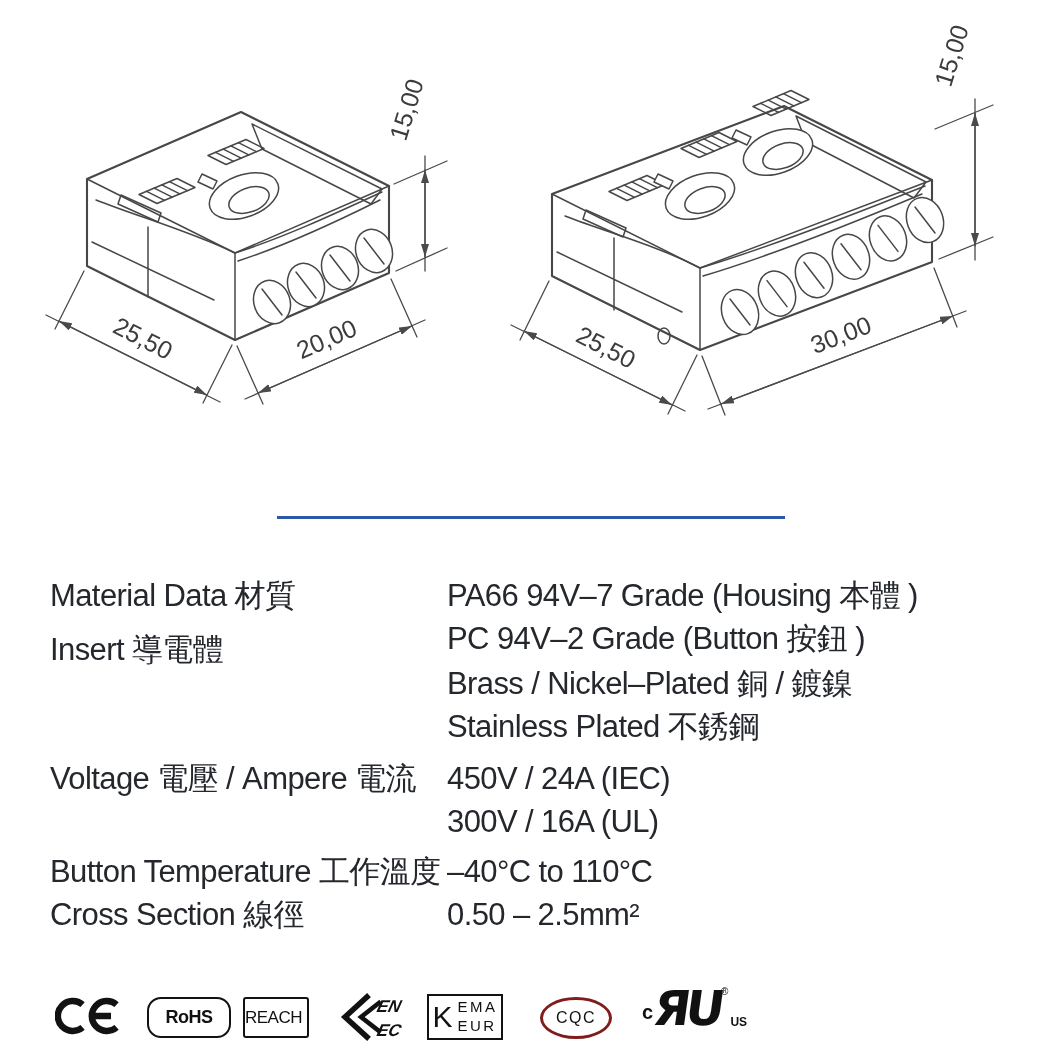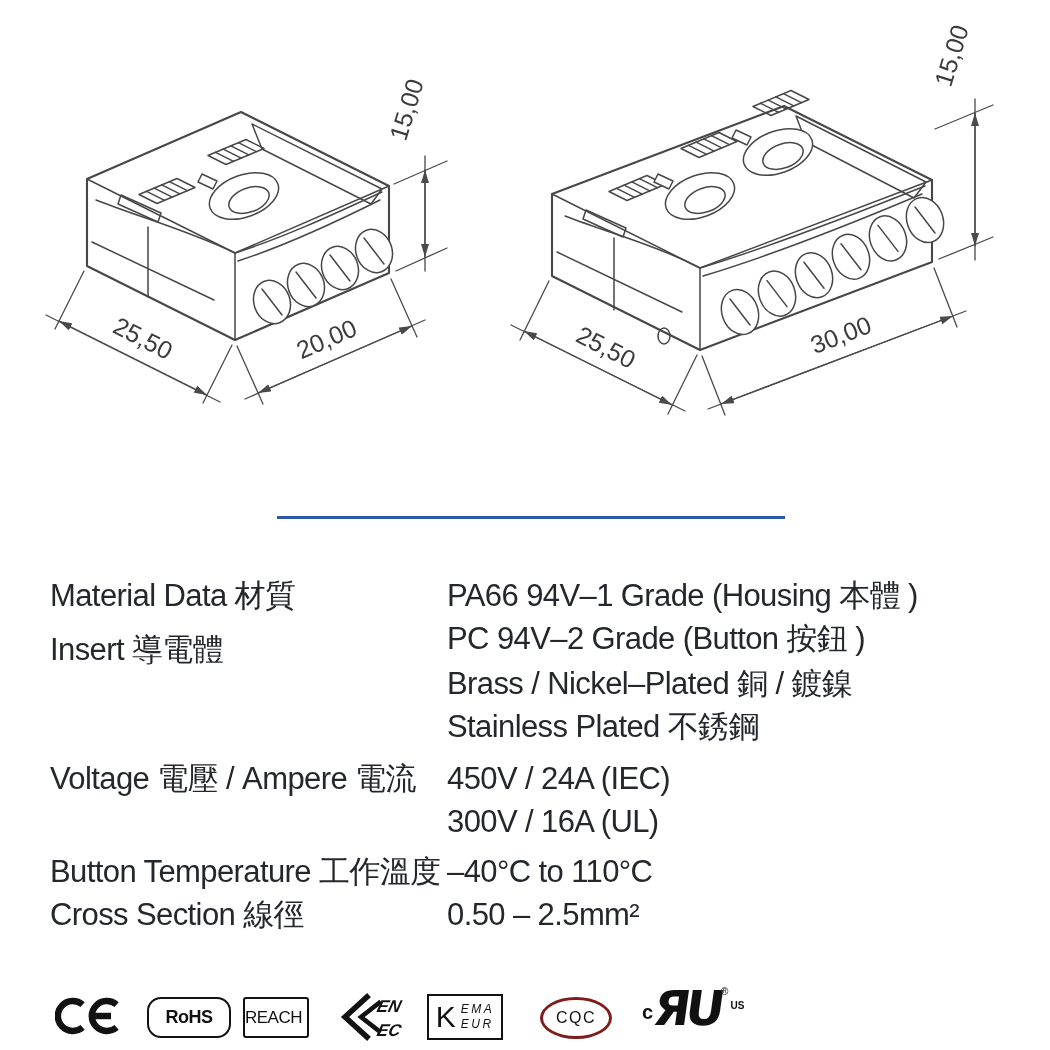--- a/index.html
+++ b/index.html
@@ -27,30 +27,30 @@
   .rohs-box span{font-size:18px;font-weight:bold;letter-spacing:-0.5px;}
   .reach-box{left:243px;top:997px;width:66px;height:41px;border:2.5px solid #121212;border-radius:3px;
              display:flex;align-items:center;justify-content:flex-start;box-sizing:border-box;}
   .reach-box span{font-size:17px;letter-spacing:-0.5px;}
   .enec-box{left:340px;top:991px;}
   .enec-t{font-family:"Liberation Sans",sans-serif;font-size:17px;font-weight:bold;font-style:italic;fill:#121212;}
   .kema-box{left:427px;top:994px;width:76px;height:46px;border:2.5px solid #121212;box-sizing:border-box;
             display:flex;align-items:center;justify-content:center;gap:5px;}
   .kema-k{font-size:30px;line-height:1;font-weight:400;}
   .kema-col{display:flex;flex-direction:column;line-height:1.25;}
-  .kema-col span{font-size:12px;letter-spacing:2.5px;font-style:italic;}
+  .kema-col span{font-size:15px;letter-spacing:2.5px;}
   .cqc-box{left:540px;top:997px;width:72px;height:42px;border:3px solid #7f1d1d;border-radius:50%;
            display:flex;align-items:center;justify-content:center;box-sizing:border-box;}
   .cqc-box span{font-size:16px;letter-spacing:1.5px;font-weight:500;}
   .ul-box{left:642px;top:986px;display:flex;align-items:flex-end;}
   .ul-c{font-size:20px;font-weight:bold;margin:0 1px 6px 0;}
   .ul-mark{font-size:48px;font-weight:bold;letter-spacing:-5px;line-height:44px;transform:skewX(-8deg);
            font-family:"DejaVu Sans","Liberation Sans",sans-serif;}
   .ul-reg{font-size:10px;align-self:flex-start;margin:0 0 0 1px;}
-  .ul-us{font-size:10px;font-weight:bold;margin:0 0 19px 2px;}
+  .ul-us{font-size:12px;font-weight:bold;margin:0 0 1px 2px;}
 </style>
 </head>
 <body>
 
 <div class="canvas">
 
   <svg class="drawings" width="1050" height="480" viewBox="0 0 1050 480">
     <defs>
       <marker id="arr" orient="auto-start-reverse" markerUnits="userSpaceOnUse" markerWidth="14" markerHeight="8" refX="13" refY="4">
         <path d="M0,0 L13,4 L0,8 Z" class="arrw"></path>
@@ -183,21 +183,21 @@
         <line class="dim" x1="721" y1="404" x2="953" y2="316" marker-start="url(#arr)" marker-end="url(#arr)"></line>
         <text class="dimtxt" x="844" y="343" text-anchor="middle" transform="rotate(-21 844 343)">30,00</text>
       </g>
     </g>
   </svg>
 
   <div class="divider" style="left: 277px; top: 516px; width: 508px; background: rgb(43, 88, 167);"></div>
 
   <div>
     <div class="spec spec-label" style="top:578px">Material Data 材質</div>
-    <div class="spec spec-value" style="top:578px">PA66 94V–1 Grade (Housing 本體 )</div>
+    <div class="spec spec-value" style="top:578px">PA66 94V–7 Grade (Housing 本體 )</div>
     <div class="spec spec-value" style="top:621px">PC 94V–2 Grade (Button 按鈕 )</div>
 
     <div class="spec spec-label" style="top:632px">Insert 導電體</div>
     <div class="spec spec-value" style="top:666px">Brass / Nickel–Plated 銅 / 鍍鎳</div>
     <div class="spec spec-value" style="top:709px">Stainless Plated 不銹鋼</div>
 
     <div class="spec spec-label" style="top:761px">Voltage 電壓 / Ampere 電流</div>
     <div class="spec spec-value" style="top:761px">450V / 24A (IEC)</div>
     <div class="spec spec-value" style="top:804px">300V / 16A (UL)</div>
 

